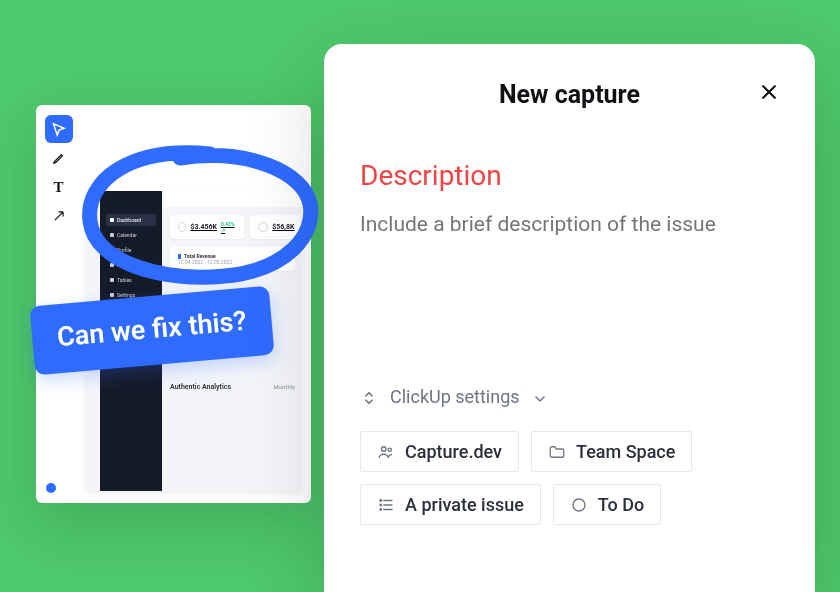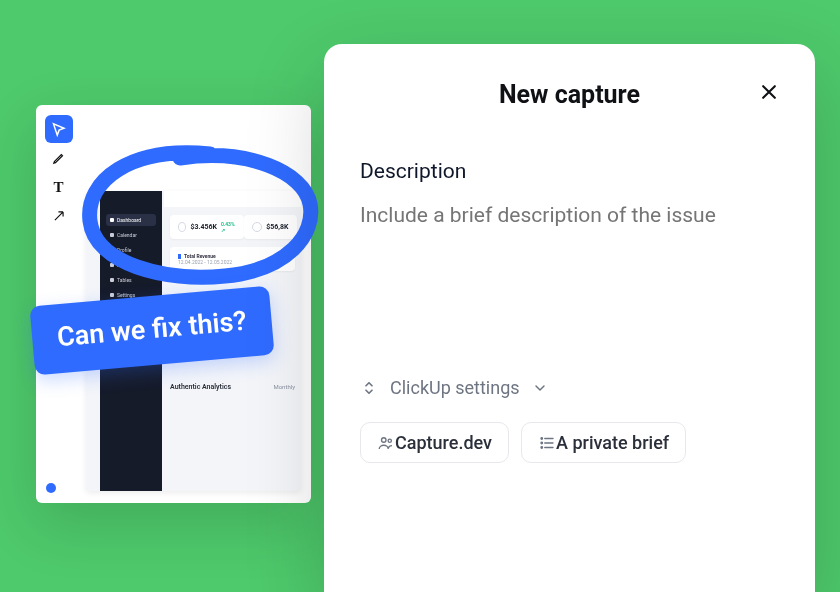--- a/index.html
+++ b/index.html
@@ -59,21 +59,21 @@
     display: flex; align-items: center; gap: 3px;
     font-size: 5px; color: #c9ccd6; padding: 3px 4px; border-radius: 3px;
   }
   .ss-item.active { background: #2a3147; color: #fff; }
   .ss-item .dot { width: 4px; height: 4px; background: currentColor; border-radius: 1px; flex-shrink: 0;}
   .ss-topbar {
     position: absolute; left: 78px; right: 0; top: 0; height: 16px; background: #fff;
   }
   .ss-content {
     position: absolute; left: 78px; right: 0; top: 18px;
-    padding: 6px; display: flex; gap: 0;
+    padding: 6px; display: flex; gap: 6px; text-decoration: underline;
   }
   .ss-tile {
     background: #fff; border-radius: 4px; padding: 6px 8px;
     box-shadow: 0 1px 2px rgba(0,0,0,0.05);
     flex: 1;
     font-size: 7px; font-weight: 700; color: #1b1f2a;
     display: flex; align-items: center; justify-content: space-between; gap: 4px;
   }
   .ss-tile .grow { display:flex; align-items:center; gap:2px; font-weight:600; color:#10b981; font-size:5px;}
   .ss-tile-icon { width: 10px; height: 10px; border:1px solid #d5d9e3; border-radius: 50%; }
@@ -143,43 +143,43 @@
   .panel-title {
     font-size: 25px; font-weight: 700; color: #0f1115;
   }
   .close-btn {
     position: absolute; right: -4px; top: -2px;
     width: 28px; height: 28px;
     display: flex; align-items: center; justify-content: center;
     color: #0f1115; cursor: pointer;
   }
   .field-label {
-    font-size: 21px; color: #0f172a; margin-bottom: 20px;
+    font-size: 28px; color: #ef4444; margin-bottom: 20px;
   }
   .field-input {
     font-size: 21px; color: #a16207;
     border: none; outline: none; width: 100%;
     font-family: inherit;
   }
   .settings-row {
     margin-top: 150px;
-    display: flex; align-items: center; gap: 12px;
+    display: flex; align-items: flex-end; gap: 12px;
     color: #6e7582; font-size: 18px;
     cursor: pointer;
   }
   .settings-row svg { flex-shrink: 0; }
   .chips {
     margin-top: 24px;
     display: flex; flex-wrap: wrap; gap: 12px;
   }
   .chip {
-    display: inline-flex; align-items: center; 
+    display: inline-flex; align-items: center; gap: 10px;
     padding: 9px 16px;
     border: 1.5px solid #e6e8ed;
-    border-radius: 10px;
+    border-radius: 2px;
     font-size: 18px; color: #2a2f3a; font-weight: 500;
     cursor: pointer;
     background: #fff;
   }
   .chip svg { color: #6e7582; }
 </style>
 </head>
 <body>
 
 <div class="editor-card">
@@ -301,24 +301,36 @@
     <div class="chip">
       <svg width="18" height="18" viewBox="0 0 24 24" fill="none" stroke="currentColor" stroke-width="1.8">
           <circle cx="9" cy="8" r="3"></circle>
           <path d="M3 20c0-3 3-5 6-5s6 2 6 5"></path>
           <circle cx="17" cy="9" r="2.2"></circle>
           <path d="M15 19c.5-2 2-3.5 5-3.5"></path>
         </svg>
       <span>Capture.dev</span>
     </div>
     <div class="chip">
+      <svg width="18" height="18" viewBox="0 0 24 24" fill="none" stroke="currentColor" stroke-width="1.8">
+          <path d="M3 7a2 2 0 0 1 2-2h4l2 3h8a2 2 0 0 1 2 2v7a2 2 0 0 1-2 2H5a2 2 0 0 1-2-2z"></path>
+        </svg>
+      <span>Team Space</span>
+    </div>
+    <div class="chip">
       <svg width="18" height="18" viewBox="0 0 24 24" fill="none" stroke="currentColor" stroke-width="1.8" stroke-linecap="round">
           <circle cx="5" cy="6" r="1"></circle>
           <path d="M9 6h11"></path>
           <circle cx="5" cy="12" r="1"></circle>
           <path d="M9 12h11"></path>
           <circle cx="5" cy="18" r="1"></circle>
           <path d="M9 18h11"></path>
         </svg>
-      <span>A private brief</span>
+      <span>A private issue</span>
+    </div>
+    <div class="chip">
+      <svg width="18" height="18" viewBox="0 0 24 24" fill="none" stroke="currentColor" stroke-width="1.8">
+          <circle cx="12" cy="12" r="8"></circle>
+        </svg>
+      <span>To Do</span>
     </div>
   </div>
 </div>
 
 </body></html>

